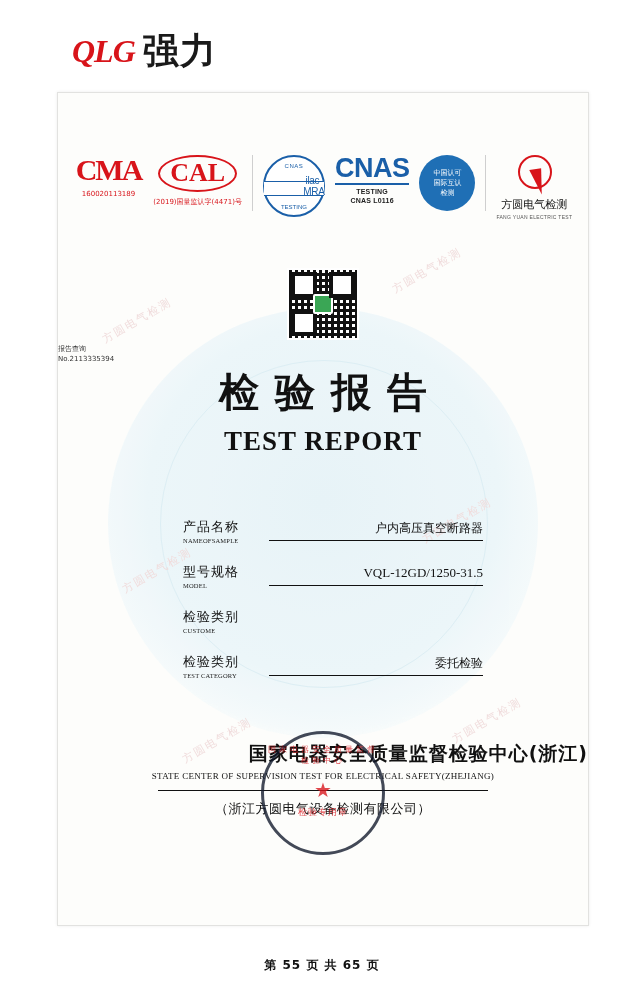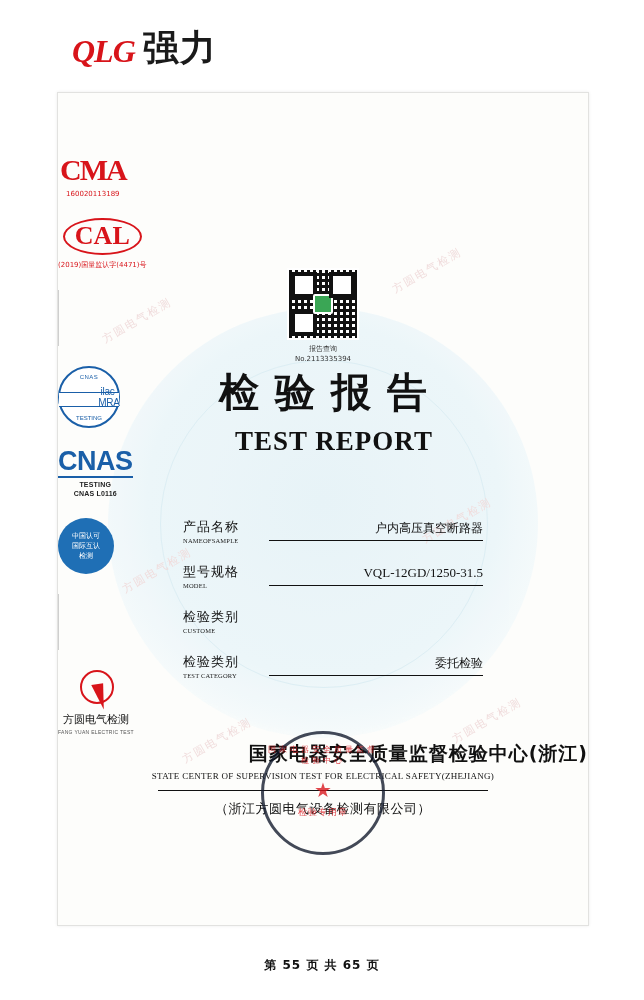--- a/index.html
+++ b/index.html
@@ -29,21 +29,21 @@
     font-weight: bold;
     font-style: italic;
     font-size: 32px;
     letter-spacing: -1px;
     color: #d8141a;
     line-height: 1;
     display: flex;
     align-items: center;
   }
   .brand-cn {
-    font-family: Liberation Mono, monospace;
+    font-family: Liberation Serif, serif;
     font-weight: bold;
     font-size: 36px;
     color: #1a1a1a;
     margin-left: 8px;
     letter-spacing: 1px;
     line-height: 1;
   }
 
   
   .cert {
@@ -93,22 +93,21 @@
 
   
   .logos {
     position: absolute;
     top: 62px;
     left: 0;
     width: 100%;
     display: flex;
     justify-content: center;
     align-items: flex-start;
-    gap: 20px;
-    flex-direction: column;
+    gap: 10px;
   }
   .logo-box {
     text-align: center;
     position: relative;
   }
   .cma-mark {
     font-family: "Liberation Serif", serif;
     font-weight: bold;
     font-size: 30px;
     color: #d8141a;
@@ -269,21 +268,20 @@
     height: 56px;
     background: #cfcfcf;
   }
 
   
   .qr-wrap {
     position: absolute;
     top: 175px;
     left: 0;
     width: 100%;
-    text-align: center;
   }
   .qr {
     width: 68px;
     height: 68px;
     margin: 0 auto;
     background-color: #fff;
     background-image:
       repeating-linear-gradient(90deg, #111 0 3px, transparent 3px 6px),
       repeating-linear-gradient(0deg, #111 0 3px, transparent 3px 6px);
     background-size: 6px 6px, 6px 6px;
@@ -333,21 +331,21 @@
     font-family: "DejaVu Sans", sans-serif;
     font-weight: bold;
     font-size: 40px;
     letter-spacing: 16px;
     text-indent: 16px;
     color: #111;
   }
   .title-en {
     position: absolute;
     top: 333px;
-    left: 11px;
+    left: 0;
     width: 100%;
     text-align: center;
     font-family: "Liberation Serif", serif;
     font-weight: bold;
     font-size: 27px;
     letter-spacing: 1px;
     color: #111;
   }
 
   

